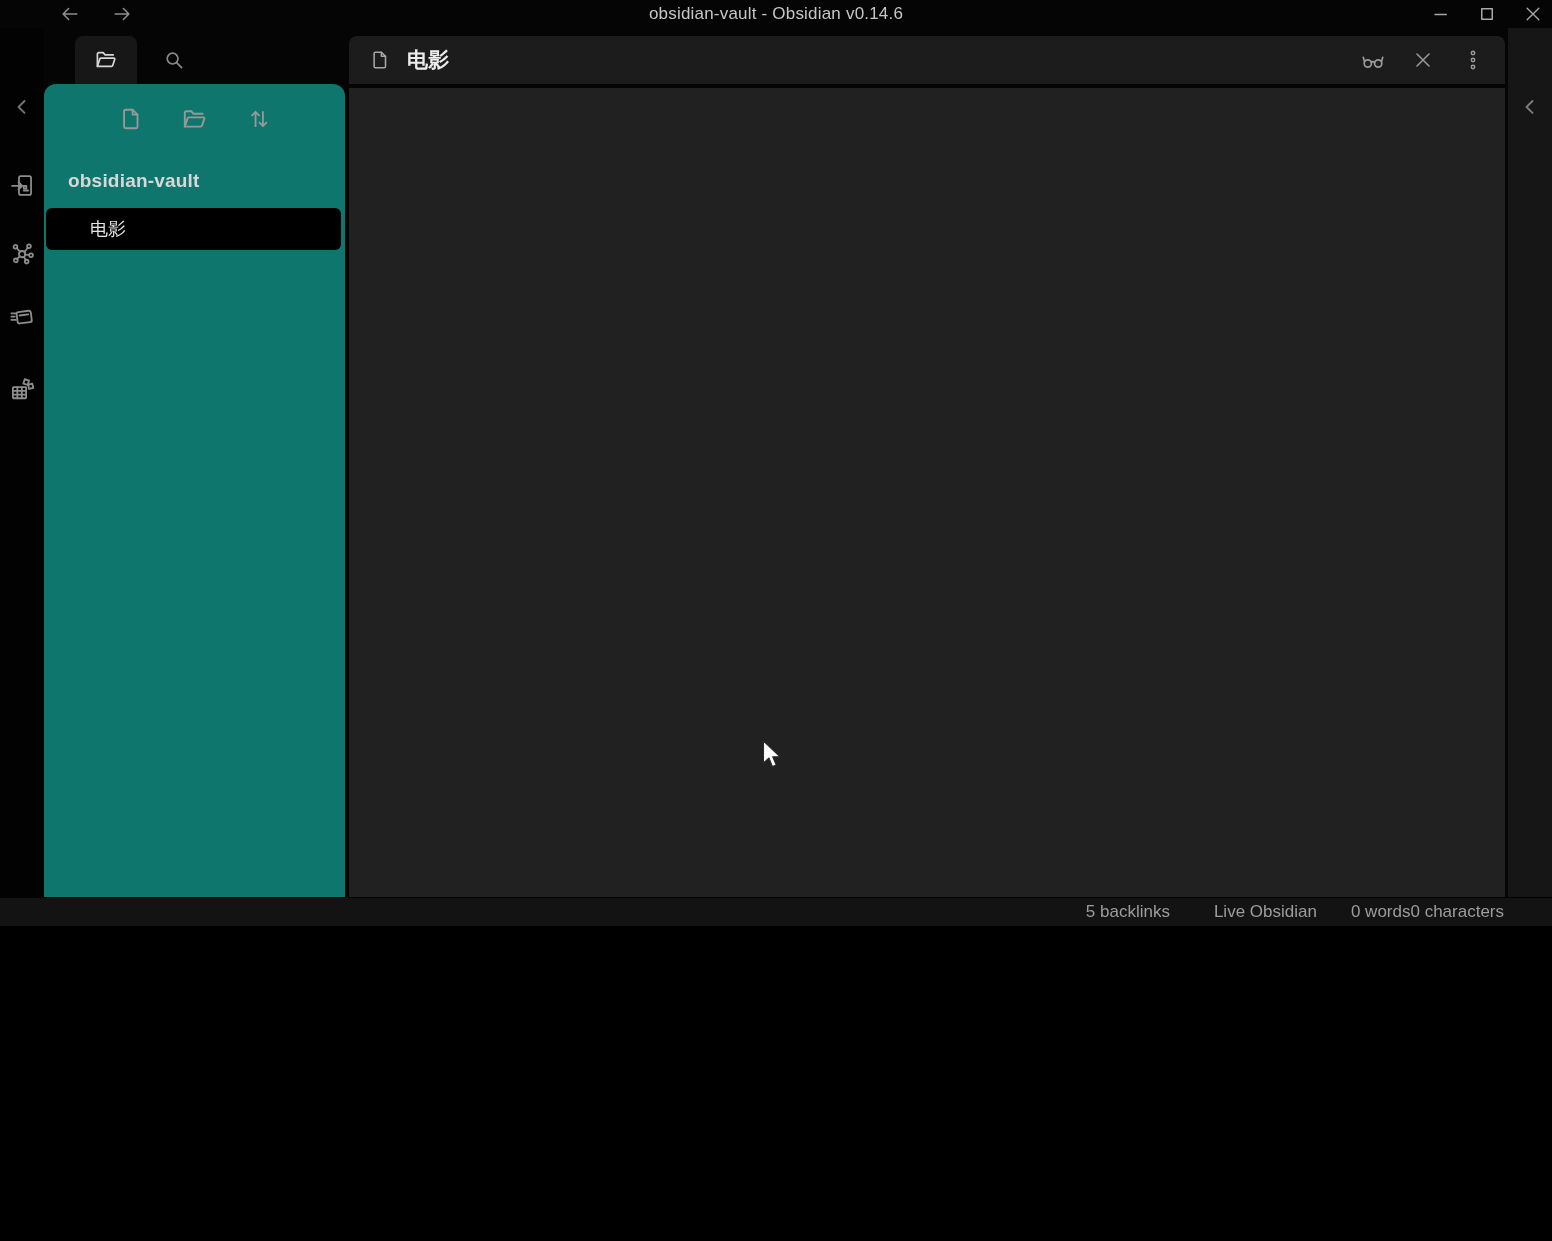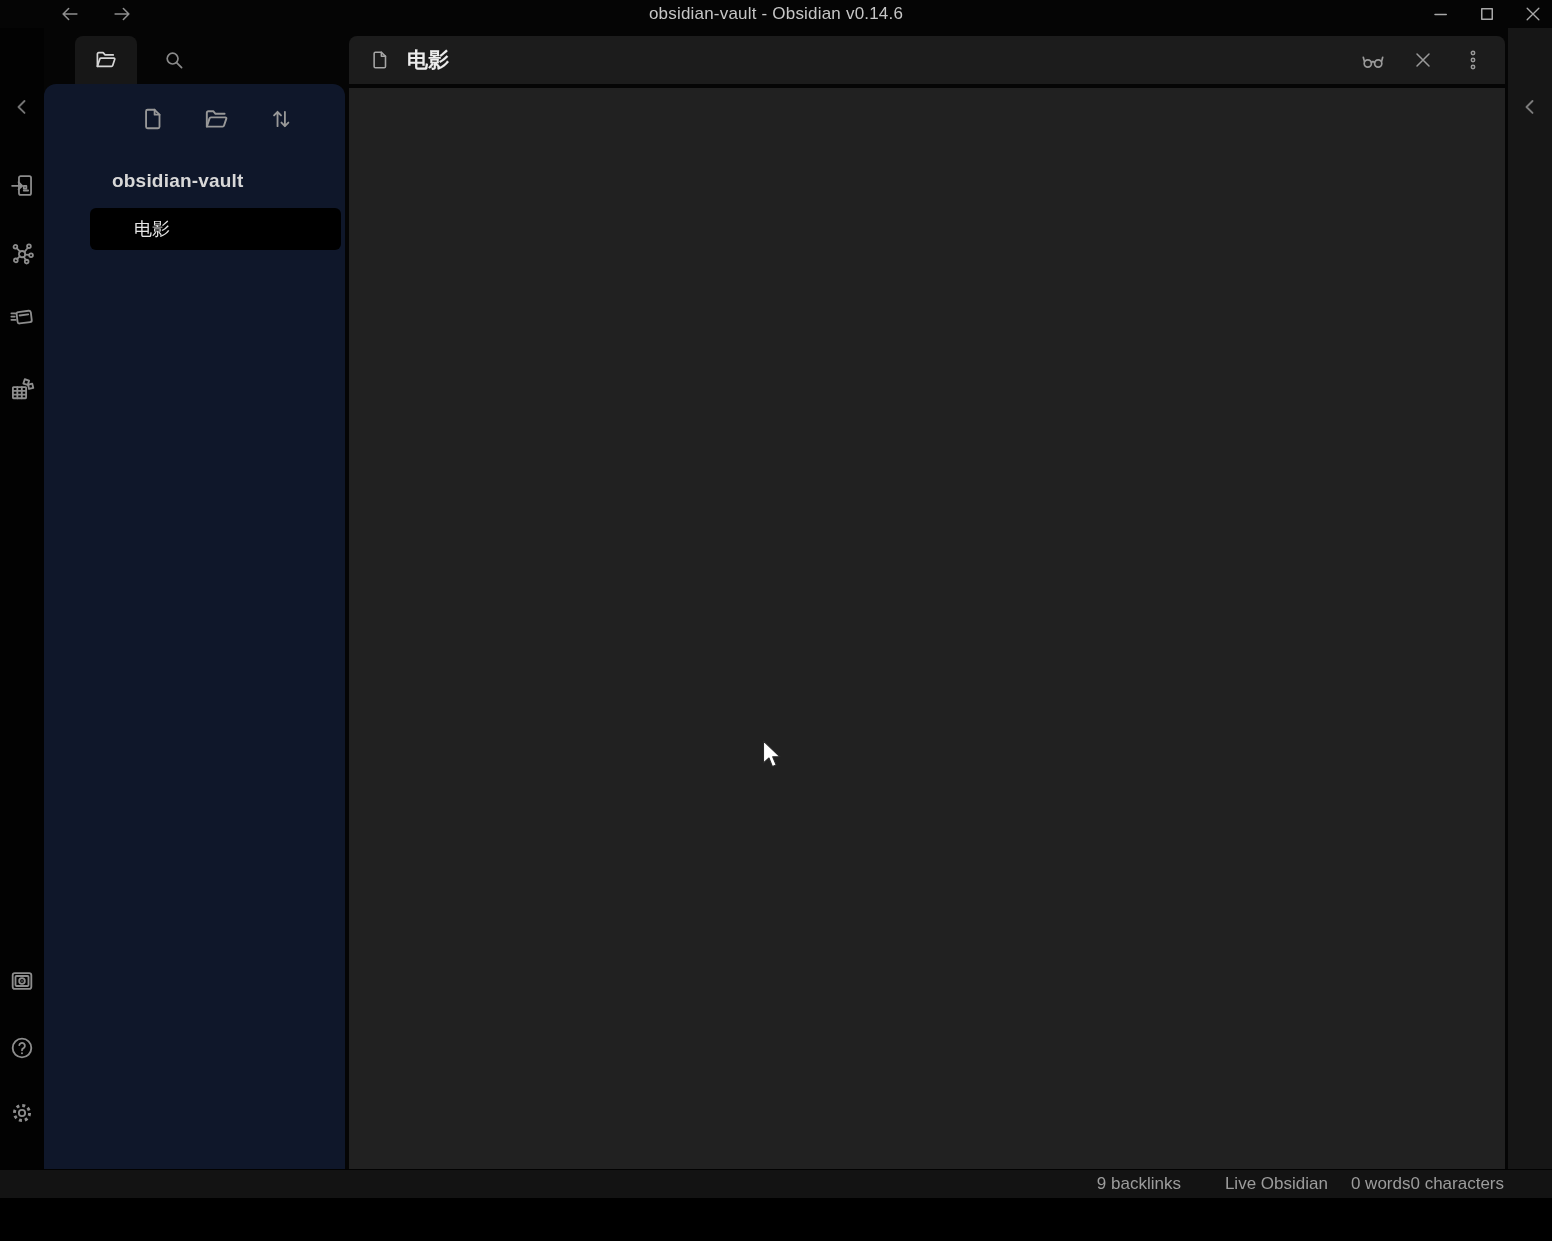--- a/index.html
+++ b/index.html
@@ -1,18 +1,18 @@
 <!DOCTYPE html>
 <html><head>
 <meta charset="utf-8">
 <style>
   * { margin:0; padding:0; box-sizing:border-box; }
   html,body { background:#000; }
   .app {
-    position:relative; width:1552px; height:1198px;
+    position:relative; width:1552px; height:926px;
     background:#050505; overflow:hidden;
     font-family:"Liberation Sans","DejaVu Sans",sans-serif;
     display:flex; flex-direction:column;justify-content:center;
     -webkit-font-smoothing:antialiased;
   }
   svg { display:block; fill:none; stroke:currentColor; stroke-width:1.7; stroke-linecap:round; stroke-linejoin:round; }
 
   
   .titlebar { position:relative; height:28px; flex:0 0 28px; background:#050505; display:flex; align-items:center; }
   .nav-history { display:flex; align-items:center; gap:28px; margin-left:58px; }
@@ -26,21 +26,21 @@
 
   .ribbon-left { position:relative; flex:0 0 44px; background:#020202; }
   .ribbon-icon { position:absolute; left:8px; width:28px; height:28px; display:flex; align-items:center; justify-content:center; color:#8d8d8d; }
   .ribbon-icon.dim { color:#747474; }
 
   
   .left-split { flex:0 0 301px; display:flex; flex-direction:column; background:#050505; min-height:0; }
   .tab-strip { position:relative; height:56px; flex:0 0 56px; background:#050505; }
   .side-tab { position:absolute; top:8px; width:62px; height:48px; display:flex; align-items:center; justify-content:center; color:#8a8a8a; }
   .side-tab.active { background:#171717; border-radius:8px 8px 0 0; color:#d6d6d6; }
-  .sidebar-body { flex:1 1 auto; background:#0f172a; border-radius:12px 12px 0 0; min-height:0; overflow:hidden;padding-left:44px; }
+  .sidebar-body { flex:1 1 auto; background:#0f766e; border-radius:12px 12px 0 0; min-height:0; overflow:hidden; }
   .nav-actions { margin-top:20px; height:30px; display:flex; align-items:center; justify-content:center; gap:36px; }
   .nav-action { width:28px; height:28px; display:flex; align-items:center; justify-content:center; color:#989898; }
   .vault-title { margin:36px 0 0 24px; height:24px; color:#d8d8d8; font-size:19px; font-weight:600; letter-spacing:.2px; }
   .file-item { margin:14px 4px 0 2px; height:42px; display:flex; align-items:center; border-radius:6px; padding-left:44px; color:#e4e4e4; font-size:18px; }
   .file-item.selected { background:#000; }
 
   
   .main-split { flex:1 1 auto; display:flex; flex-direction:column; margin:0 3px 0 4px; background:#050505; min-width:0; min-height:0; }
   .pane-header { margin-top:8px; height:48px; flex:0 0 48px; background:#1c1c1c; border-radius:8px 8px 0 0;
                  display:flex; align-items:center; padding:0 20px 0 19px; }
@@ -52,21 +52,21 @@
   .mouse-cursor { position:absolute; left:413px; top:652px; }
 
   .ribbon-right { position:relative; flex:0 0 44px; background:#161616; }
   .ribbon-right .ribbon-icon { color:#7c7c7c; }
 
   
   .statusbar { flex:0 0 29px; height:29px; background:#131313; border-top:1px solid #020202;
                display:flex; align-items:center; justify-content:flex-end; padding-right:48px;
                color:#9c9c9c; font-size:17px; }
   .status-item.sep-lg { margin-left:44px; }
-  .status-item.sep-md { margin-left:23px; }
+  .status-item.sep-md { margin-left:34px; }
   .status-item.sep-sm { }
 </style>
 </head>
 <body>
 
 <div class="app">
 
   <div class="titlebar">
     <div class="nav-history">
       <div class="tb-btn">
@@ -258,19 +258,19 @@
     <div class="ribbon-right">
       <div class="ribbon-icon" style="top:65px">
         <svg width="24" height="24" viewBox="0 0 24 24">
             <path d="M14.5 6 8.5 12l6 5.9" stroke-width="1.9"></path>
           </svg>
       </div>
     </div>
   </div>
 
   <div class="statusbar">
-    <span class="status-item">9 backlinks</span>
+    <span class="status-item">5 backlinks</span>
     <span class="status-item sep-lg">Live Obsidian</span>
     <span class="status-item sep-md">0 words</span>
     <span class="status-item sep-sm">0 characters</span>
   </div>
 
 </div>
 
 </body></html>

